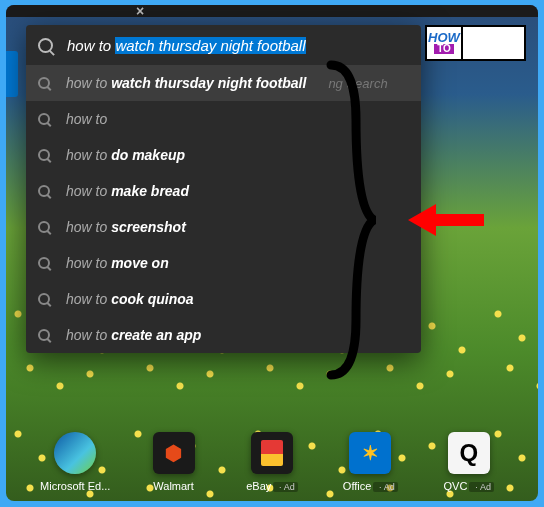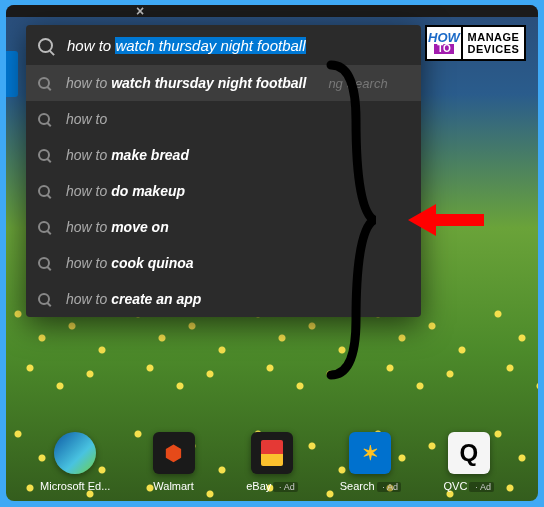--- a/index.html
+++ b/index.html
@@ -188,49 +188,49 @@
           <span class="mag small"></span>
           <span class="text"><span class="pre">how to </span><b>watch thursday night football</b></span>
           <span class="hint">ng Search</span>
         </div>
         <div class="sugg">
           <span class="mag small"></span>
           <span class="text"><span class="pre">how to</span></span>
         </div>
         <div class="sugg">
           <span class="mag small"></span>
+          <span class="text"><span class="pre">how to </span><b>do makeup</b></span>
+        </div>
+        <div class="sugg">
+          <span class="mag small"></span>
           <span class="text"><span class="pre">how to </span><b>make bread</b></span>
         </div>
         <div class="sugg">
           <span class="mag small"></span>
-          <span class="text"><span class="pre">how to </span><b>do makeup</b></span>
+          <span class="text"><span class="pre">how to </span><b>screenshot</b></span>
         </div>
         <div class="sugg">
           <span class="mag small"></span>
           <span class="text"><span class="pre">how to </span><b>move on</b></span>
         </div>
         <div class="sugg">
           <span class="mag small"></span>
           <span class="text"><span class="pre">how to </span><b>cook quinoa</b></span>
         </div>
         <div class="sugg">
           <span class="mag small"></span>
           <span class="text"><span class="pre">how to </span><b>create an app</b></span>
         </div>
       </div>
   </div>
 
   <div class="logo">
     <div class="l">
       <span class="how">HOW</span>
       <span class="to">TO</span>
-    </div>
-    <div class="r">
-      <span>MANAGE</span>
-      <span>DEVICES</span>
     </div>
   </div>
 
   <svg class="brace" viewBox="0 0 50 320">
     <path d="M5 5 Q30 5 30 60 Q30 150 48 160 Q30 170 30 260 Q30 315 5 315" fill="none" stroke="#000" stroke-width="9" stroke-linecap="round"></path>
   </svg>
   <svg class="arrow" viewBox="0 0 80 40">
     <line x1="78" y1="20" x2="22" y2="20" stroke="#ff0000" stroke-width="12"></line>
     <polygon points="2,20 30,4 30,36" fill="#ff0000"></polygon>
   </svg>
@@ -243,20 +243,20 @@
       <div class="app">
         <div class="tile t-office">⬢</div>
         <div><span>Walmart</span></div>
       </div>
       <div class="app">
         <div class="tile t-ebay"></div>
         <div><span>eBay</span><span class="ad"> · Ad</span></div>
       </div>
       <div class="app">
         <div class="tile t-walmart">✶</div>
-        <div><span>Search</span><span class="ad"> · Ad</span></div>
+        <div><span>Office</span><span class="ad"> · Ad</span></div>
       </div>
       <div class="app">
         <div class="tile t-qvc">Q</div>
         <div><span>QVC</span><span class="ad"> · Ad</span></div>
       </div>
     </div>
 </div>
 
 </body></html>

